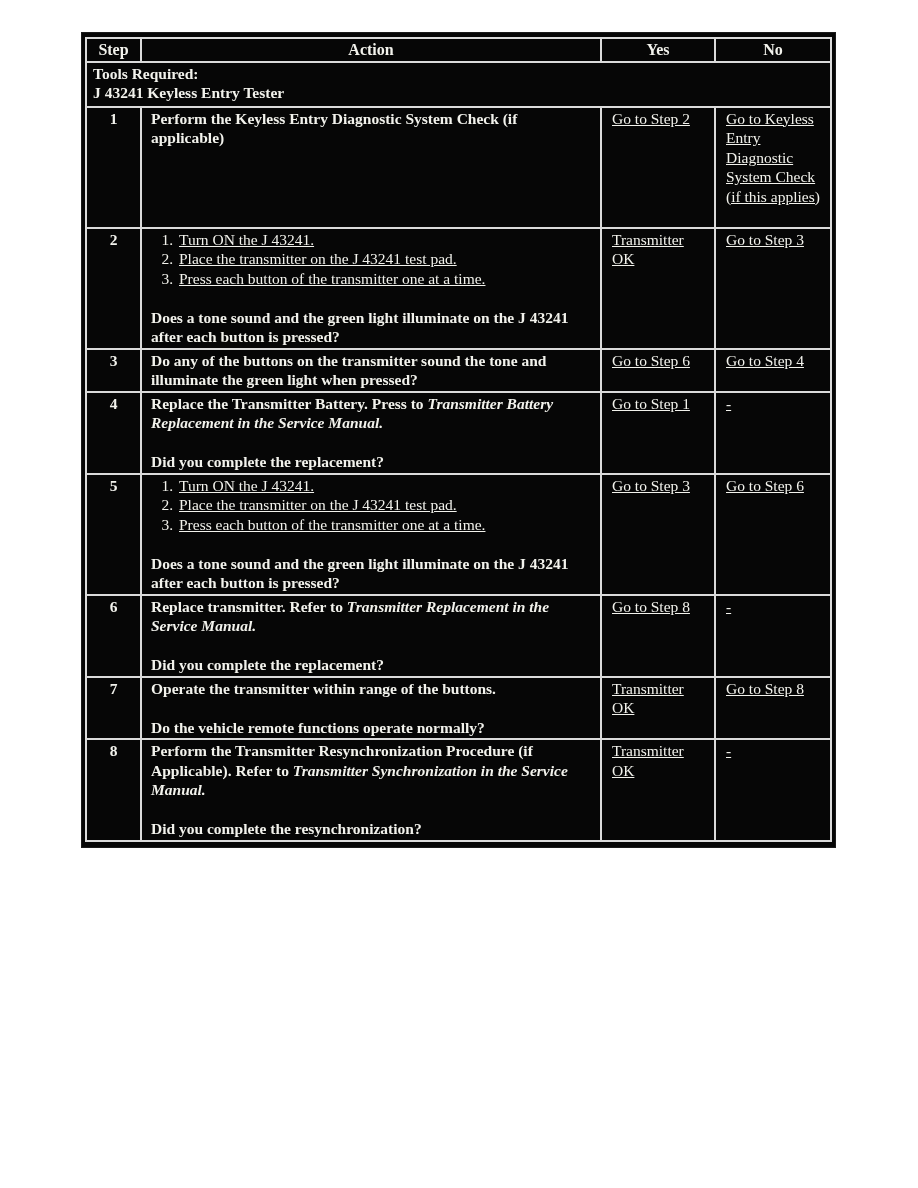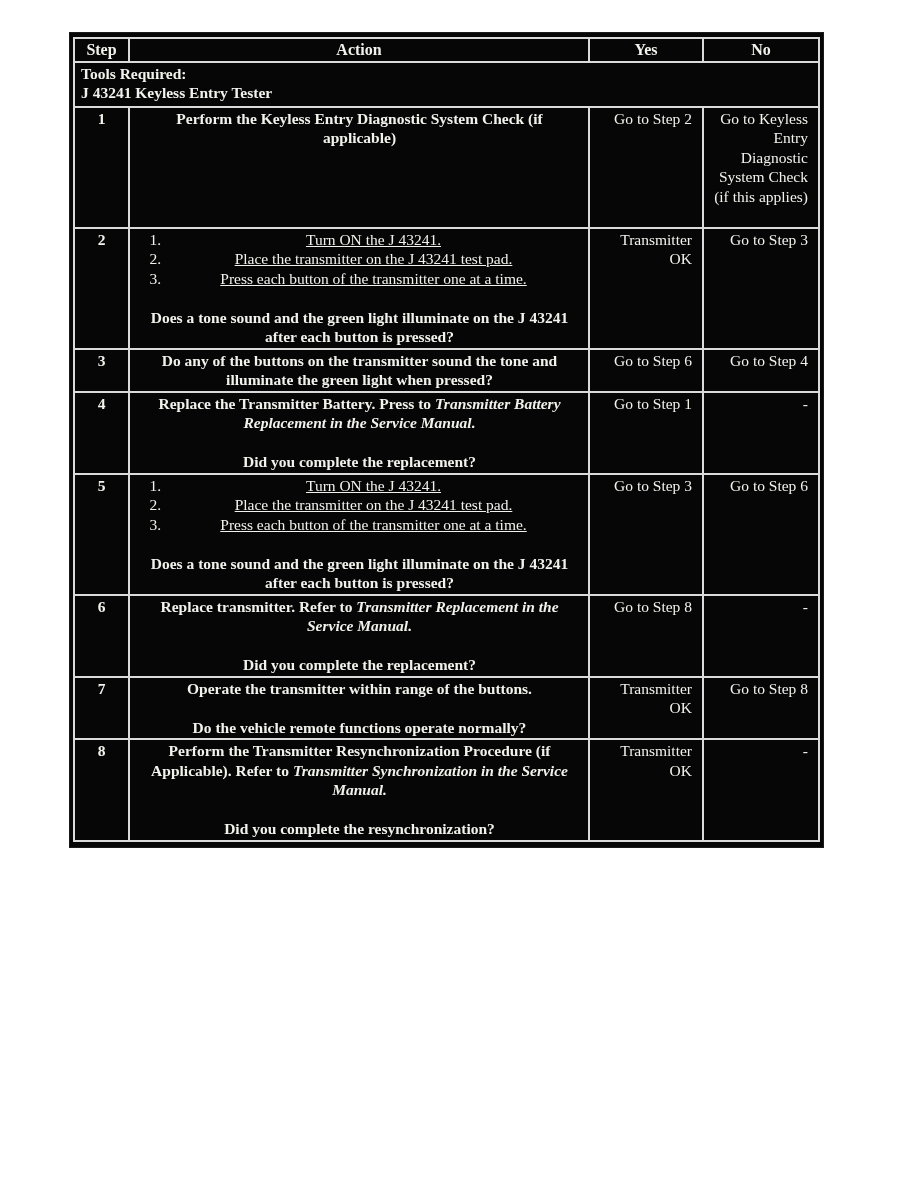--- a/index.html
+++ b/index.html
@@ -12,21 +12,21 @@
   }
   .page {
     position: relative;
     width: 918px;
     height: 1188px;
     background: #ffffff;
     overflow: hidden;
   }
   .table-frame {
     position: absolute;
-    left: 70px;
+    left: 82px;
     top: 33px;
     background: #060606;
     padding: 4px 3px 5px 3px;
     box-shadow: 0 0 0 1px #1a1a1a;
   }
   table.diag {
     border-collapse: collapse;
     table-layout: fixed;
     width: 745px;
     background: #060606;
@@ -55,26 +55,27 @@
   td.tools-cell {
     text-align: left;
     padding: 1px 4px 2px 6px;
   }
   td.step-cell {
     font-weight: bold;
     text-align: center;
     padding: 1px 2px;
   }
   td.action-cell {
-    text-align: center;
+    text-align: left;
     padding: 1px 8px 1px 9px;
   }
   td.yn-cell {
-    text-align: right;
+    text-align: left;
     padding: 1px 10px;
+    text-decoration: underline;
   }
   p { margin: 0; font-weight: bold; }
   p.question { margin-top: 19.5px; }
   ol.steps {
     margin: 0;
     padding-left: 26px;
     text-decoration: underline;
   }
   ol.steps li { padding-left: 2px; }
   i.ref { font-style: italic; }

